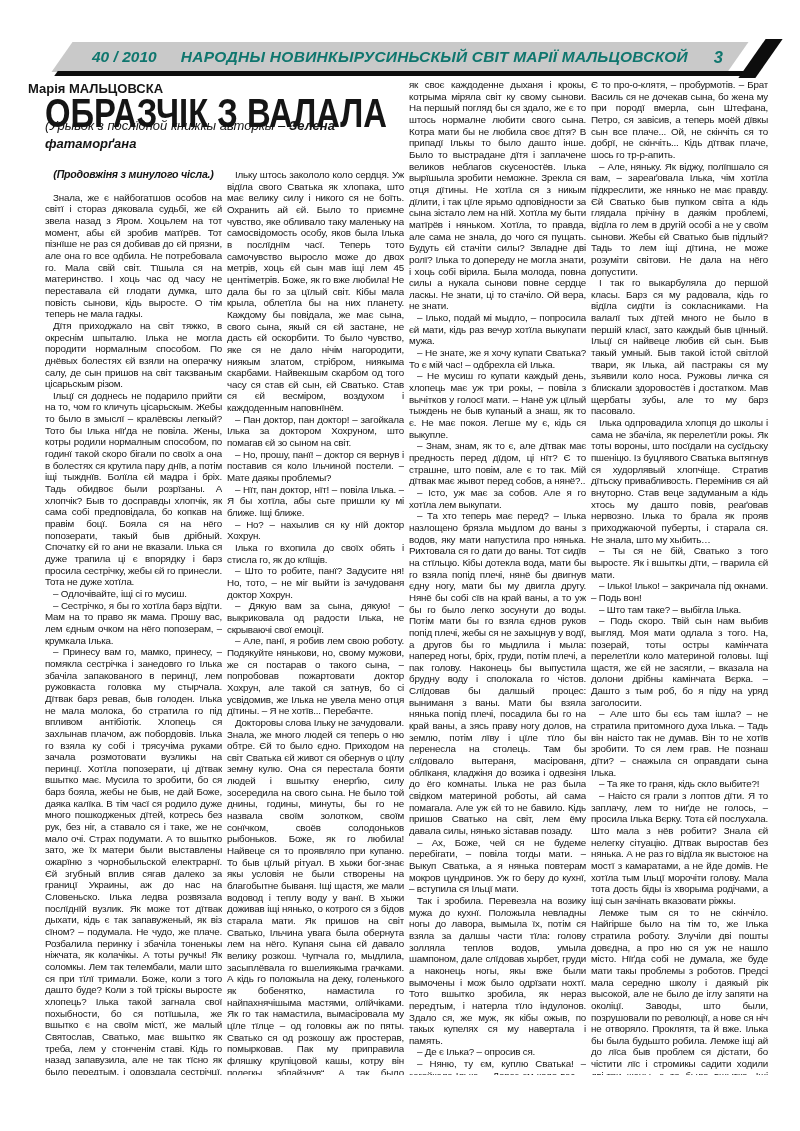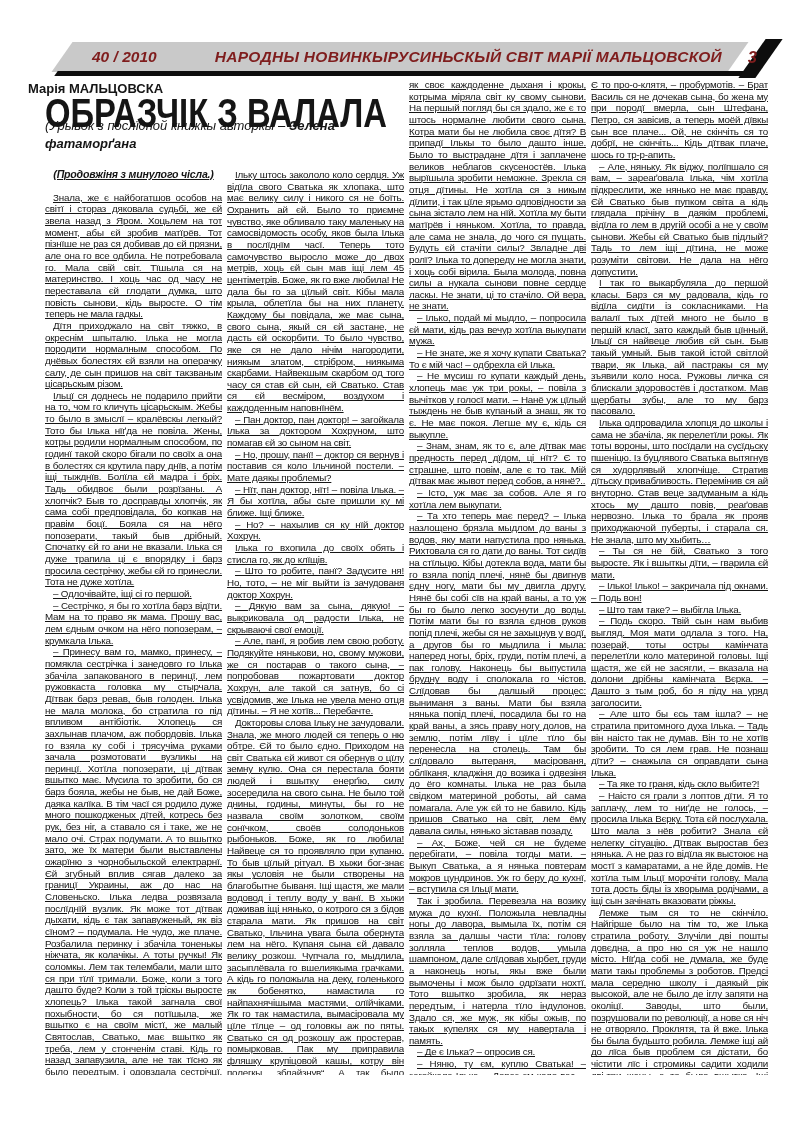--- a/index.html
+++ b/index.html
@@ -17,25 +17,25 @@
     position:absolute; left:56px; top:71px; width:690px; height:5px;
     background:#0d0d0d; transform:skewX(-35deg);
   }
   .mast-stripe {
     position:absolute; left:752px; top:39px; width:17px; height:39px;
     background:#0d0d0d; transform:skewX(-35deg);
   }
   .mast-text {
     position:absolute; left:62px; top:42px; width:676px; height:30px;
     display:flex; align-items:center;
-    font-style:italic; font-weight:bold; font-size:15.5px; color:#7f1d1d;
+    font-style:italic; font-weight:bold; font-size:15.5px; color:#0f766e;
     white-space:nowrap;
   }
   .mast-issue   { margin-left:30px; }
-  .mast-left    { margin-left:58px; letter-spacing:.3px; }
+  .mast-left    { margin-left:24px; letter-spacing:.3px; }
   .mast-spacer  { flex:1; }
   .mast-right   { letter-spacing:.2px; }
   .mast-page    { margin-left:26px; margin-right:30px; font-size:16.5px; }
   
   .byline {
     position:absolute; left:28px; top:81px;
     font-weight:bold; font-size:13px;
   }
   .title {
     position:absolute; left:45px; top:90px; width:430px;
@@ -45,21 +45,20 @@
   .subtitle {
     position:absolute; left:45px; top:117px; width:352px;
     font-style:italic; font-size:13px; line-height:17.5px;
   }
   .subtitle .book { font-weight:bold; }
   
   .col {
     position:absolute; width:177px; overflow:hidden;
     font-size:9.8px; line-height:11.65px; letter-spacing:-0.2px;
     text-align:justify;
-    text-decoration:underline;
   }
   .col-1 { left:45px;  top:169px; height:906px; }
   .col-2 { left:227px; top:169px; height:906px; }
   .col-3 { left:409px; top:79px;  height:996px; }
   .col-4 { left:591px; top:79px;  height:996px; }
   .para { margin:0; text-indent:8px; }
   .para.noindent { text-indent:0; }
   .para.continuation-note {
     font-weight:bold; font-style:italic; font-size:10.6px;
     text-indent:0; margin-bottom:11px; text-align:center;
@@ -85,21 +84,21 @@
   <div class="title">ОБРАЗЧІК З ВАЛАЛА</div>
   <div class="subtitle">
     <span>(Урывок з послїдной книжкы авторкы – </span><span class="book">Зелена фатаморґана</span><br>
   </div>
 
   <div class="col col-1">
       <p class="para noindent continuation-note">(Продовжіня з минулого чісла.)</p>
       <p class="para">Знала, же є найбогатшов особов на світї і стораз дяковала судьбі, же єй звела назад з Яром. Хоцьлем на тот момент, абы єй зробив матїрёв. Тот пізнїше не раз ся добивав до єй прязни, але она го все одбила. Не потребовала го. Мала свій світ. Тїшыла ся на материнство. І хоць час од часу не переставала єй глодати думка, што повість сынови, кідь выросте. О тім теперь не мала гадкы.</p>
       <p class="para">Дїтя приходжало на світ тяжко, в окреснім шпыталю. Ілька не могла породити нормалным способом. По днёвых болестях єй взяли на операчку салу, де сын пришов на світ такзваным цісарьскым різом.</p>
       <p class="para">Ільцї ся доднесь не подарило прийти на то, чом го кличуть цісарьскым. Жебы то было в змыслї – кралёвскы легкый? Тото бы Ілька нїґда не повіла. Жены, котры родили нормалным способом, по годинї такой скоро бігали по своїх а она в болестях ся крутила пару днїв, а потім іщі тыжднїв. Болїла єй мадра і бріх. Тадь обидвоє были розрїзаны. А хлопчік? Быв то досправды хлопчік, як сама собі предповідала, бо копкав на правім боцї. Бояла ся на нёго попозерати, такый быв дрібный. Спочатку єй го ани не вказали. Ілька ся дуже трапила ці є впорядку і барз просила сестрічку, жебы єй го принесли. Тота не дуже хотїла.</p>
-      <p class="para">– Одлочівайте, іщі сі го першой.</p>
+      <p class="para">– Одлочівайте, іщі сі го мусиш.</p>
       <p class="para">– Сестрічко, я бы го хотїла барз відїти. Мам на то право як мама. Прошу вас, лем єдным очком на нёго попозерам, – крумкала Ілька.</p>
       <p class="para">– Принесу вам го, мамко, принесу, – помякла сестрічка і занедовго го Ілька збачіла запакованого в перинцї, лем ружовкаста головка му стырчала. Дїтвак барз ревав, быв голоден. Ілька не мала молока, бо стратила го під впливом антібіотік. Хлопець ся захлынав плачом, аж побордовів. Ілька го взяла ку собі і трясучіма руками зачала розмотовати вузликы на перинцї. Хотїла попозерати, ці дїтвак вшытко має. Мусила то зробити, бо ся барз бояла, жебы не быв, не дай Боже, даяка калїка. В тім часї ся родило дуже много пошкодженых дїтей, котресь без рук, без ніг, а ставало ся і таке, же не мало очі. Страх подумати. А то вшытко зато, же їх матери были выставлены ожарїню з чорнобыльской електрарнї. Єй згубный вплив сягав далеко за границї Украины, аж до нас на Словеньско. Ілька ледва розвязала послїднїй вузлик. Як може тот дїтвак дыхати, кідь є так запавуженый, як віз сїном? – подумала. Не чудо, же плаче. Розбалила перинку і збачіла тоненькы ніжчата, як колачікы. А тоты ручкы! Як соломкы. Лем так телембали, мали што ся при тїлї тримали. Боже, коли з того дашто буде? Коли з той тріскы выросте хлопець? Ілька такой загнала свої похыбности, бо ся потїшыла, же вшытко є на своїм містї, же малый Святослав, Сватько, має вшытко як треба, лем у стонченім ставі. Кідь го назад запавузила, але не так тїсно як было передтым, і одовздала сестрічцї, абы сама могла одлочівати, вошов до цімры доктор Хохрун.</p>
     </div>
   <div class="col col-2">
       <p class="para">Ільку штось закололо коло сердця. Уж відїла свого Сватька як хлопака, што має велику силу і никого ся не боїть. Охранить ай єй. Было то приємне чувство, яке обливало таку маленьку на самосвідомость особу, яков была Ілька в послїднїм часї. Теперь тото самочувство выросло може до двох метрів, хоць єй сын мав іщі лем 45 центіметрів. Боже, як го вже любила! Не дала бы го за цїлый світ. Кібы мала крыла, облетїла бы на них планету. Каждому бы повідала, же має сына, свого сына, якый ся єй застане, не дасть єй оскорбити. То было чувство, яке ся не дало нічім нагородити, ниякым златом, стрібром, ниякыма скарбами. Найвекшым скарбом од того часу ся став єй сын, єй Сватько. Став ся єй весміром, воздухом і каждоденным наповнїнём.</p>
       <p class="para">– Пан доктор, пан доктор! – загойкала Ілька за доктором Хохруном, што помагав єй зо сыном на світ.</p>
       <p class="para">– Но, прошу, панї! – доктор ся вернув і поставив ся коло Ільчиной постели. – Мате даякы проблемы?</p>
       <p class="para">– Нїт, пан доктор, нїт! – повіла Ілька. – Я бы хотїла, абы сьте пришли ку мі ближе. Іщі ближе.</p>
       <p class="para">– Но? – нахылив ся ку нїй доктор Хохрун.</p>
       <p class="para">Ілька го вхопила до своїх обять і стисла го, як до клїщів.</p>

